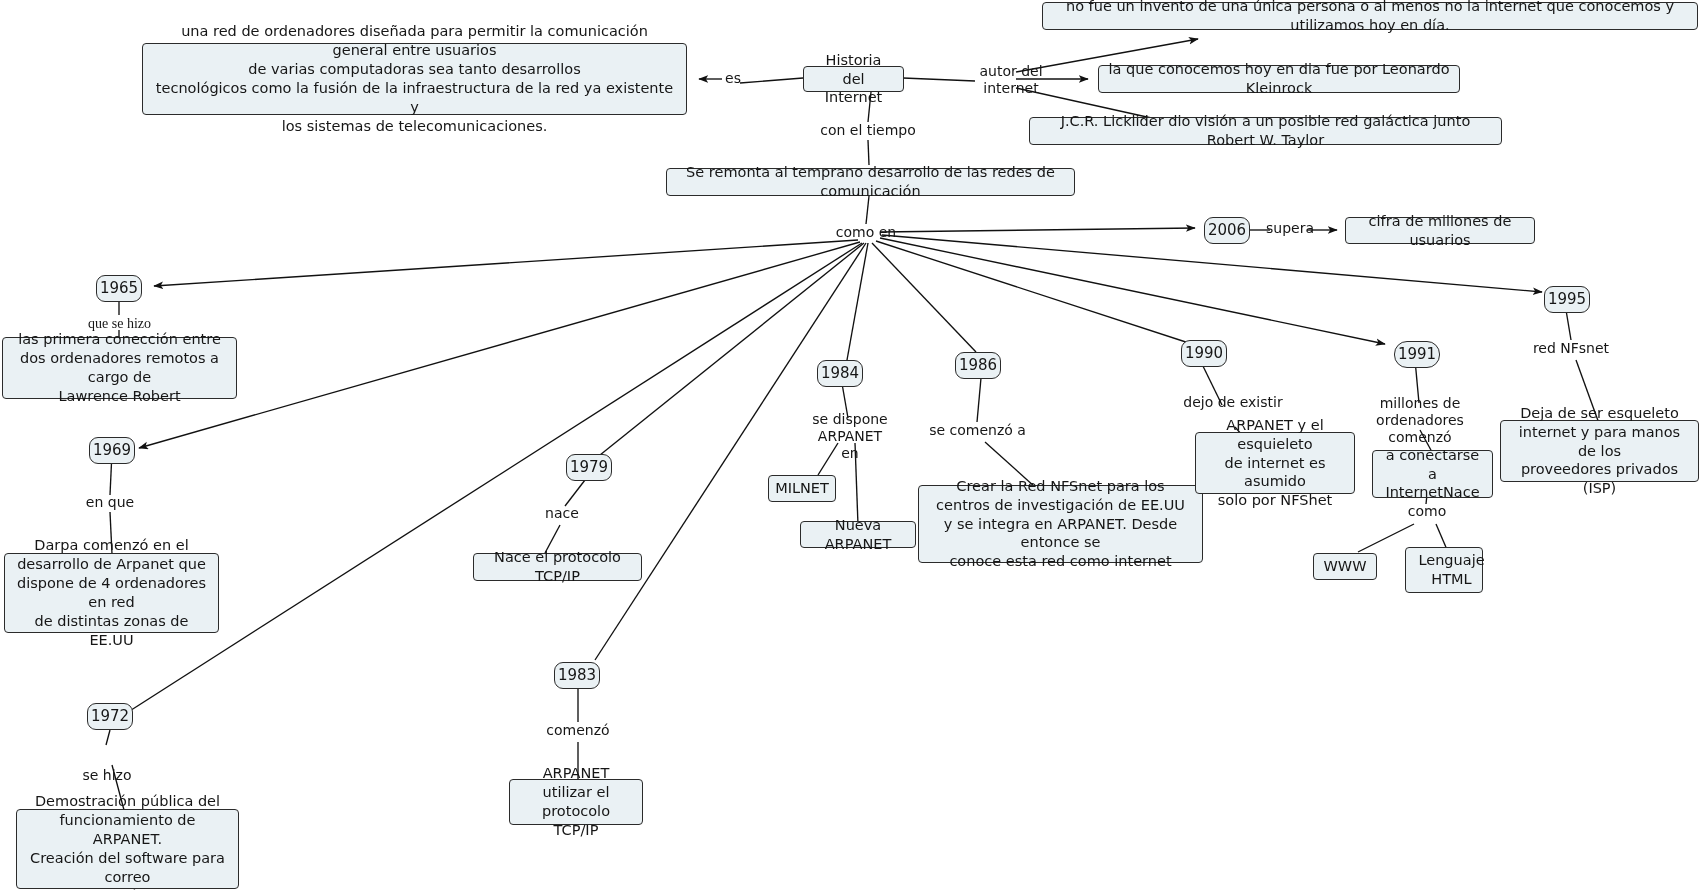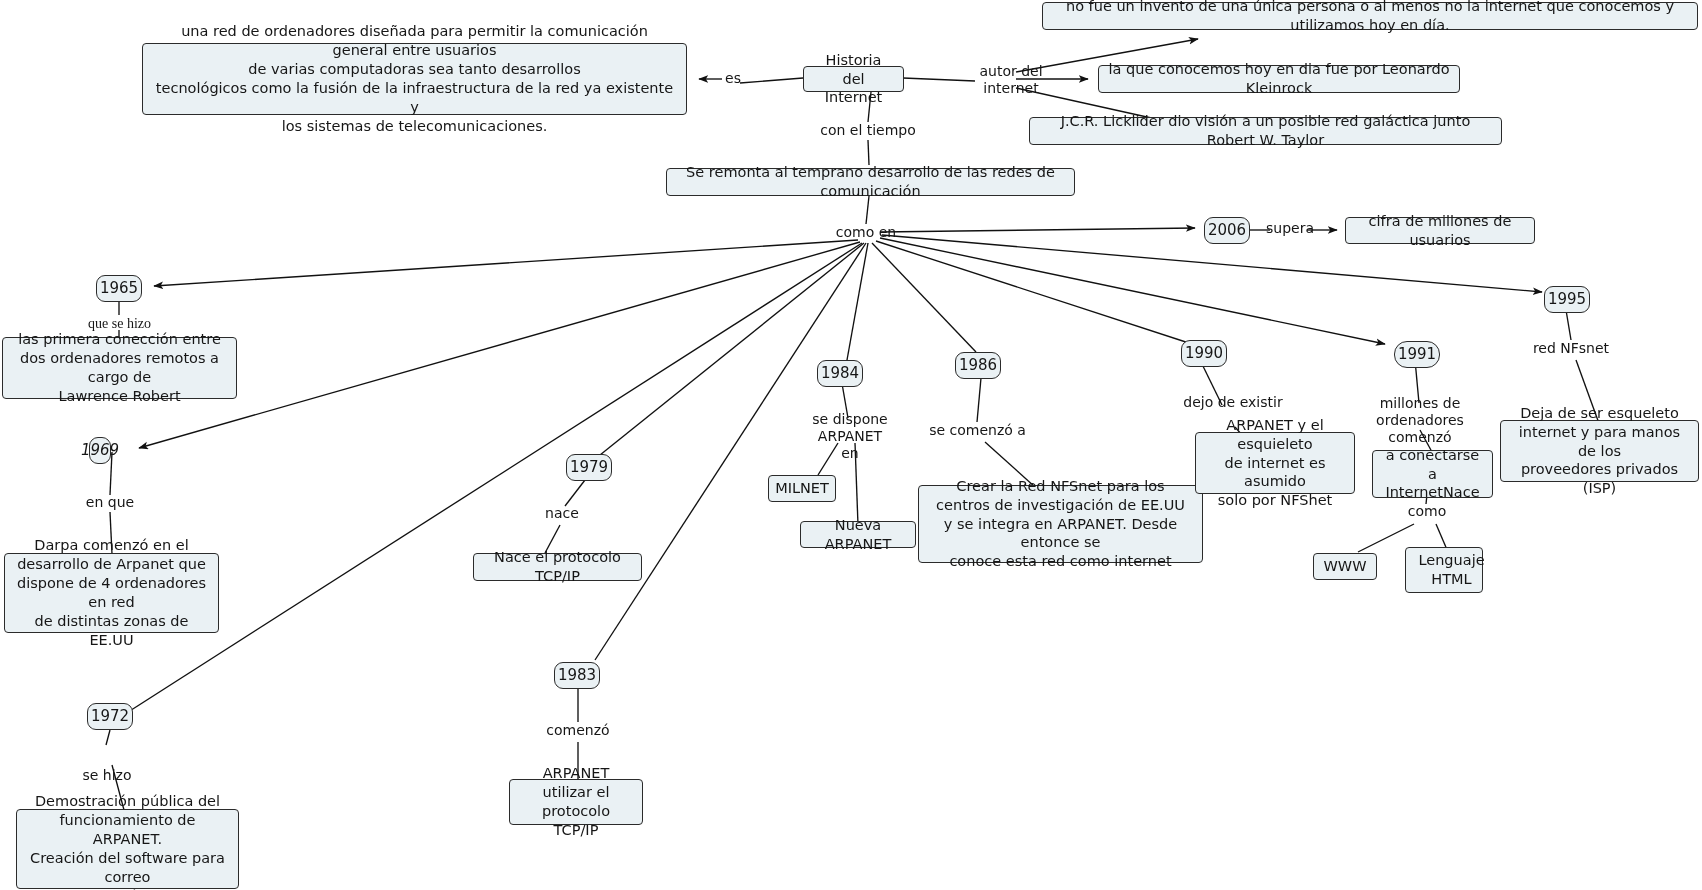--- a/index.html
+++ b/index.html
@@ -112,21 +112,21 @@
   <div class="node year" style="left:1204px;top:217px;width:46px;height:27px;">2006</div>
 
   <div class="node" style="left:1345px;top:217px;width:190px;height:27px;">cifra de millones de usuarios</div>
 
   <div class="node year" style="left:96px;top:275px;width:46px;height:27px;">1965</div>
 
   <div class="node" style="left:2px;top:337px;width:235px;height:62px;">las primera conección entre
 dos ordenadores remotos a cargo de
 Lawrence Robert</div>
 
-  <div class="node year" style="left:89px;top:437px;width:22px;height:27px;font-style:italic;">1969</div>
+  <div class="node year" style="left:89px;top:437px;width:46px;height:27px;">1969</div>
 
   <div class="node" style="left:4px;top:553px;width:215px;height:80px;">Darpa comenzó en el
 desarrollo de Arpanet que
 dispone de 4 ordenadores en red
 de distintas zonas de EE.UU</div>
 
   <div class="node year" style="left:87px;top:703px;width:46px;height:27px;">1972</div>
 
   <div class="node" style="left:16px;top:809px;width:223px;height:80px;">Demostración pública del
 funcionamiento de ARPANET.

